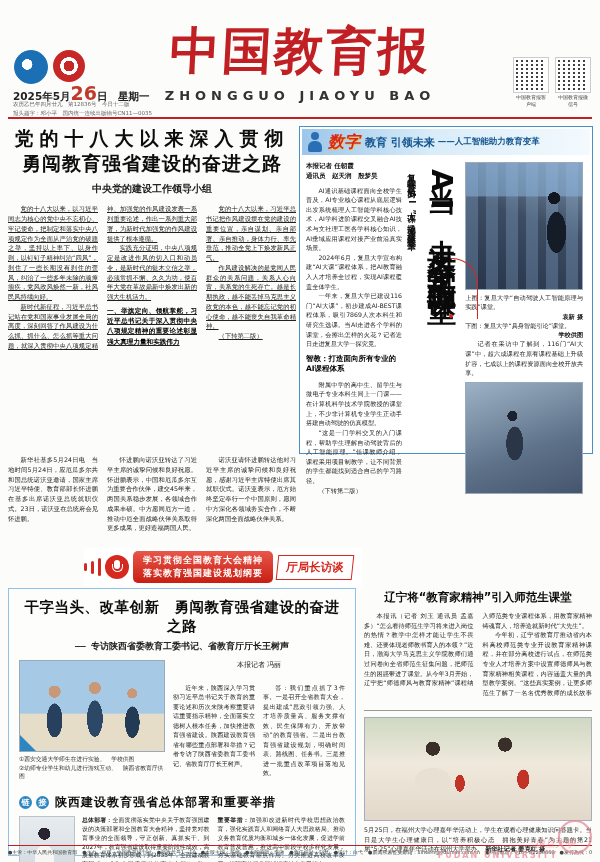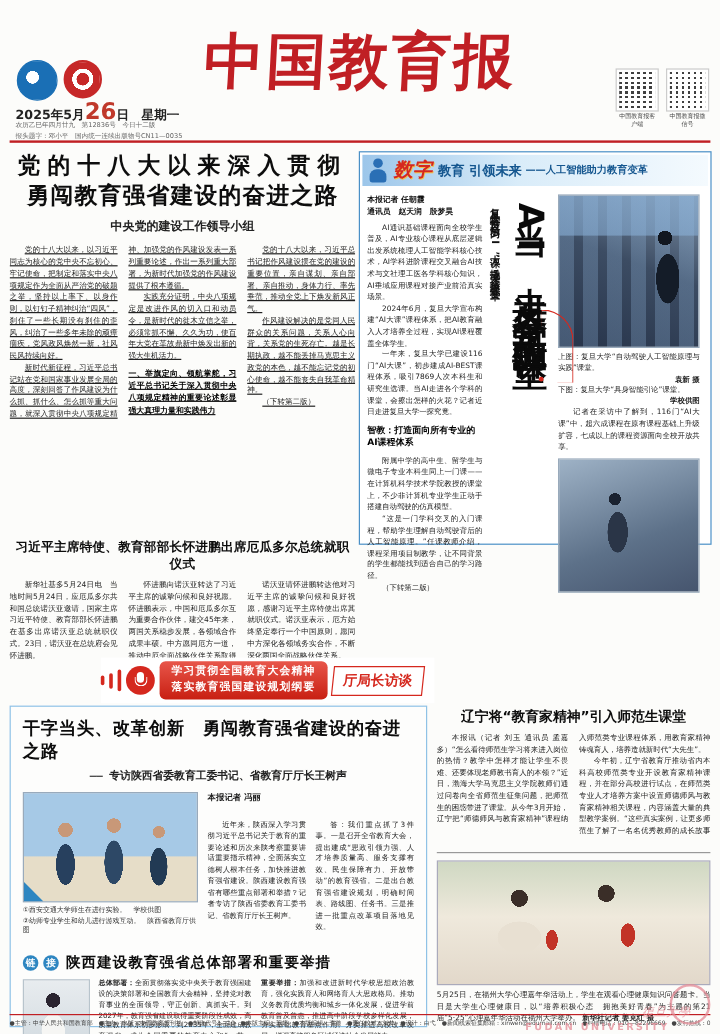--- a/index.html
+++ b/index.html
@@ -77,36 +77,36 @@
   .wave{width:3px;background:#d5281e;border-radius:2px;}
   .w1{height:8px;}.w2{height:13px;}.w3{height:18px;}
   .mic-circle{width:24px;height:24px;border-radius:50%;background:#d5281e;position:relative;flex:none;}
   .mic-circle::before{content:"";position:absolute;left:9px;top:5px;width:6px;height:9px;background:#fff;border-radius:3px;}
   .mic-circle::after{content:"";position:absolute;left:6.5px;top:9px;width:9px;height:7px;border:1.5px solid #fff;border-top:none;border-radius:0 0 7px 7px;}
   .badge-box{background:linear-gradient(180deg,#e8564a,#c81f12);color:#fff;font-weight:bold;font-size:9px;line-height:1.45;padding:3px 10px;border-radius:5px;letter-spacing:1px;white-space:nowrap;}
   .badge-tag{border:1.5px solid #d5281e;color:#d5281e;background:#fff;font-weight:bold;font-size:11.5px;padding:4px 8px;transform:skewX(-6deg);white-space:nowrap;}
 
   
   .shaanxi-box{position:absolute;left:8px;top:588px;width:348px;height:268px;border:1px solid #8fc2e6;background:#fdfdfc;box-sizing:border-box;padding:9px 10px 4px 10px;}
-  .sx-h{font-size:14.5px;font-weight:bold;letter-spacing:0.5px;color:#0d0d0d;}
+  .sx-h{font-size:14.5px;font-weight:bold;text-align:center;letter-spacing:0.5px;color:#0d0d0d;}
   .sx-sub{font-size:9px;text-align:center;margin-top:4px;color:#222;font-weight:bold;font-family:Liberation Mono, monospace;}
   .sx-main{display:flex;gap:8px;margin-top:7px;}
   .sx-left{width:146px;flex:none;}
   .photo-run{width:146px;height:92px;position:relative;background:
      radial-gradient(circle 6px at 24% 34%,#c89878 0 100%,transparent 101%),
      radial-gradient(ellipse 13px 28px at 24% 66%,#27405e 0 60%,transparent 61%),
      radial-gradient(circle 6px at 52% 30%,#c89878 0 100%,transparent 101%),
      radial-gradient(ellipse 13px 30px at 52% 64%,#2d4866 0 60%,transparent 61%),
      radial-gradient(circle 5px at 78% 36%,#c89878 0 100%,transparent 101%),
      radial-gradient(ellipse 12px 26px at 78% 68%,#223a54 0 60%,transparent 61%),
      linear-gradient(180deg,#a6c9e6 0 58%,#e6ddc8 59% 100%);}
   .photo-run::before{content:"";position:absolute;left:0;bottom:0;width:0;height:0;border-left:16px solid #2e86c1;border-top:16px solid transparent;}
   .sx-captions{font-size:5.8px;color:#333;line-height:1.5;margin-top:3px;}
   .sx-right{flex:1;}
-  .sx-byline{font-size:7px;font-weight:bold;margin-bottom:13px;}
+  .sx-byline{font-size:7px;font-weight:normal;margin-bottom:13px;text-align:center;}
   .cols2{column-count:2;column-gap:8px;font-size:6.1px;line-height:1.55;text-align:justify;color:#222;height:104px;overflow:hidden;}
   .sx-linkhead{display:flex;align-items:center;gap:4px;margin-top:7px;}
   .link-circle{width:13px;height:13px;border-radius:50%;background:#2e86c1;color:#fff;font-size:8px;font-weight:bold;display:flex;align-items:center;justify-content:center;flex:none;}
   .link-title{font-size:12px;font-weight:bold;letter-spacing:1px;color:#0d0d0d;margin-left:2px;}
   .sx-linkrow{display:flex;gap:7px;margin-top:5px;}
   .photo-lab{width:56px;height:66px;flex:none;background:
      radial-gradient(circle 6px at 45% 26%,#2a2430 0 100%,transparent 101%),
      radial-gradient(ellipse 16px 24px at 45% 66%,#f6f6f4 0 60%,transparent 61%),
      linear-gradient(180deg,#e8ecef,#cfd8de);border:1px solid #b8c4cc;box-sizing:border-box;position:relative;}
   .diamonds{position:absolute;left:-4px;bottom:-6px;}
@@ -146,20 +146,21 @@
     <div class="logo logo-blue"></div>
     <div class="logo logo-red"></div>
   </div>
   <div class="date-row">
     <span>2025年5月</span><span class="day">26</span><span>日　星期一</span>
   </div>
   <div class="mast-meta1">农历乙巳年四月廿九　第12836号　今日十二版</div>
   <div class="mast-meta2">报头题字：邓小平　国内统一连续出版物号CN11—0035</div>
   <div class="title-block">
     <div class="paper-title">中国教育报</div>
+    <div class="paper-pinyin">ZHONGGUO JIAOYU BAO</div>
   </div>
   <div class="qr-block">
     <div class="qr-item">
       <div class="qr"></div>
       <div class="qr-label">中国教育报客户端</div>
     </div>
     <div class="qr-item">
       <div class="qr"></div>
       <div class="qr-label">中国教育报微信号</div>
     </div>
@@ -179,21 +180,20 @@
       <div class="flow-subhead">一、举旗定向、领航掌舵，习近平总书记关于深入贯彻中央八项规定精神的重要论述彰显强大真理力量和实践伟力</div>
       <div>
           <p>党的十八大以来，习近平总书记把作风建设摆在党的建设的重要位置，亲自谋划、亲自部署、亲自推动，身体力行、率先垂范，推动全党上下焕发新风正气。</p>
           <p>作风建设解决的是党同人民群众的关系问题，关系人心向背，关系党的生死存亡。越是长期执政，越不能丢掉马克思主义政党的本色，越不能忘记党的初心使命，越不能丧失自我革命精神。</p>
           <p>（下转第二版）</p>
         </div>
     </div>
   </div>
 
   <div class="article-envoy">
-    <div class="env-h">习近平主席特使、教育部部长怀进鹏出席厄瓜多尔总统就职仪式</div>
     <div class="env-body">
         <p>新华社基多5月24日电　当地时间5月24日，应厄瓜多尔共和国总统诺沃亚邀请，国家主席习近平特使、教育部部长怀进鹏在基多出席诺沃亚总统就职仪式。23日，诺沃亚在总统府会见怀进鹏。</p>
         <p>怀进鹏向诺沃亚转达了习近平主席的诚挚问候和良好祝愿。怀进鹏表示，中国和厄瓜多尔互为重要合作伙伴，建交45年来，两国关系稳步发展，各领域合作成果丰硕。中方愿同厄方一道，推动中厄全面战略伙伴关系取得更多成果，更好造福两国人民。</p>
         <p>诺沃亚请怀进鹏转达他对习近平主席的诚挚问候和良好祝愿，感谢习近平主席特使出席其就职仪式。诺沃亚表示，厄方始终坚定奉行一个中国原则，愿同中方深化各领域务实合作，不断深化两国全面战略伙伴关系。</p>
       </div>
   </div>
 
   <div class="digital-box">
     <div class="d-banner">
       <span class="fig-icon"></span>

